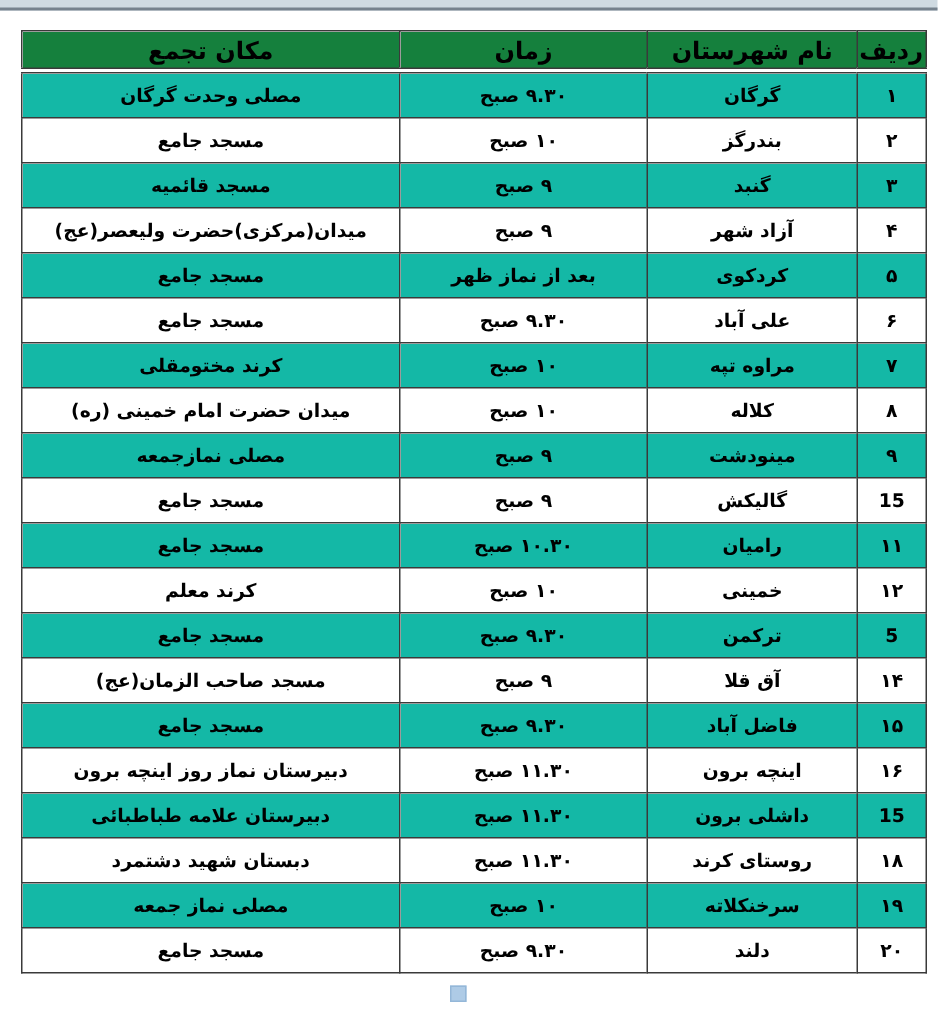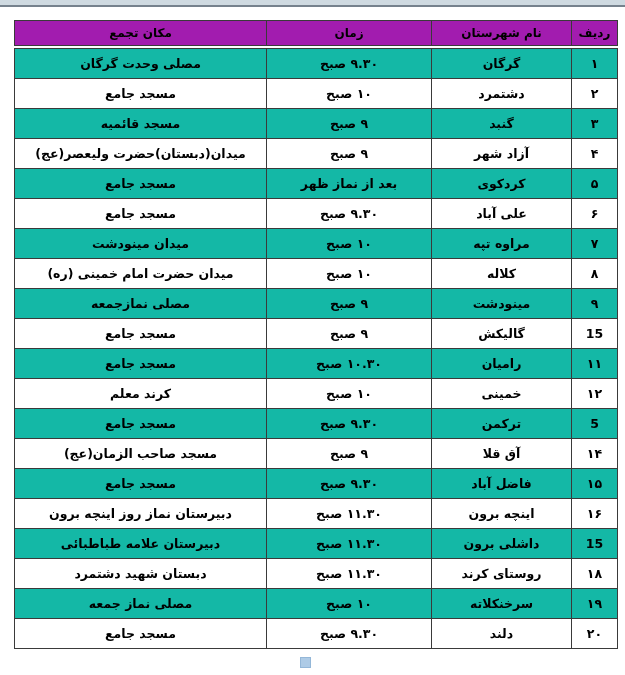--- a/index.html
+++ b/index.html
@@ -15,21 +15,21 @@
   table.schedule {
     border-collapse:collapse; direction:rtl; table-layout:fixed;
     width:603px;
   }
   table.schedule th, table.schedule td {
     border:1px solid #3a3a3a; text-align:center; vertical-align:middle;
     font-weight:bold; color:#000; padding:0 2px; overflow:hidden;
     white-space:nowrap;
   }
   table.schedule thead th {
-    height:24px; font-size:12px; background:#a21caf;
+    height:24px; font-size:16px; background:#15803d;
     border-bottom:4px double #3a3a3a;
   }
   table.schedule tbody td { height:29px; font-size:12.5px; background:#ffffff; }
   table.schedule tbody tr.shaded td { background:#14b8a6; }
   col.c-no { width:46px; }
   col.c-county { width:140px; }
   col.c-time { width:165px; }
   col.c-place { width:252px; }
   .drag-handle {
     position:absolute; left:300px; top:657px; width:9px; height:9px;
@@ -59,53 +59,53 @@
     </thead>
     <tbody>
         <tr class="shaded">
           <td>۱</td>
           <td>گرگان</td>
           <td>۹.۳۰ صبح</td>
           <td>مصلی وحدت گرگان</td>
         </tr>
         <tr>
           <td>۲</td>
-          <td>دشتمرد</td>
+          <td>بندرگز</td>
           <td>۱۰ صبح</td>
           <td>مسجد جامع</td>
         </tr>
         <tr class="shaded">
           <td>۳</td>
           <td>گنبد</td>
           <td>۹ صبح</td>
           <td>مسجد قائمیه</td>
         </tr>
         <tr>
           <td>۴</td>
           <td>آزاد شهر</td>
           <td>۹ صبح</td>
-          <td>میدان(دبستان)حضرت ولیعصر(عج)</td>
+          <td>میدان(مرکزی)حضرت ولیعصر(عج)</td>
         </tr>
         <tr class="shaded">
           <td>۵</td>
           <td>کردکوی</td>
           <td>بعد از نماز ظهر</td>
           <td>مسجد جامع</td>
         </tr>
         <tr>
           <td>۶</td>
           <td>علی آباد</td>
           <td>۹.۳۰ صبح</td>
           <td>مسجد جامع</td>
         </tr>
         <tr class="shaded">
           <td>۷</td>
           <td>مراوه تپه</td>
           <td>۱۰ صبح</td>
-          <td>میدان مینودشت</td>
+          <td>کرند مختومقلی</td>
         </tr>
         <tr>
           <td>۸</td>
           <td>کلاله</td>
           <td>۱۰ صبح</td>
           <td>میدان حضرت امام خمینی (ره)</td>
         </tr>
         <tr class="shaded">
           <td>۹</td>
           <td>مینودشت</td>

